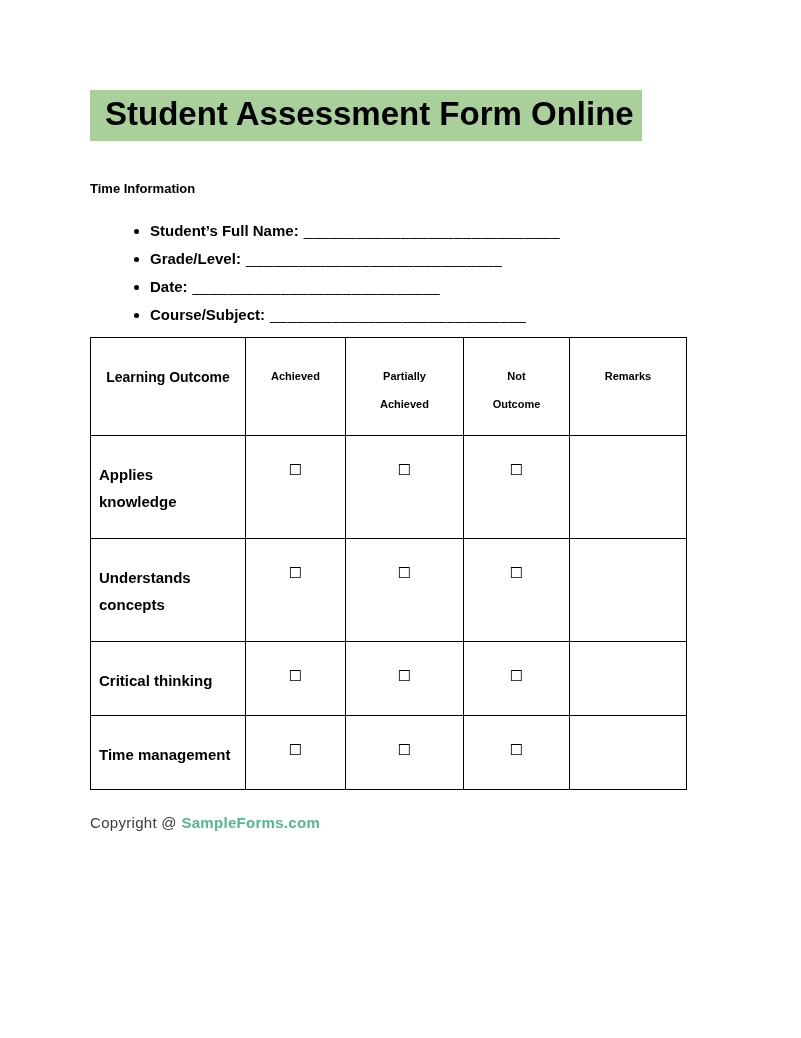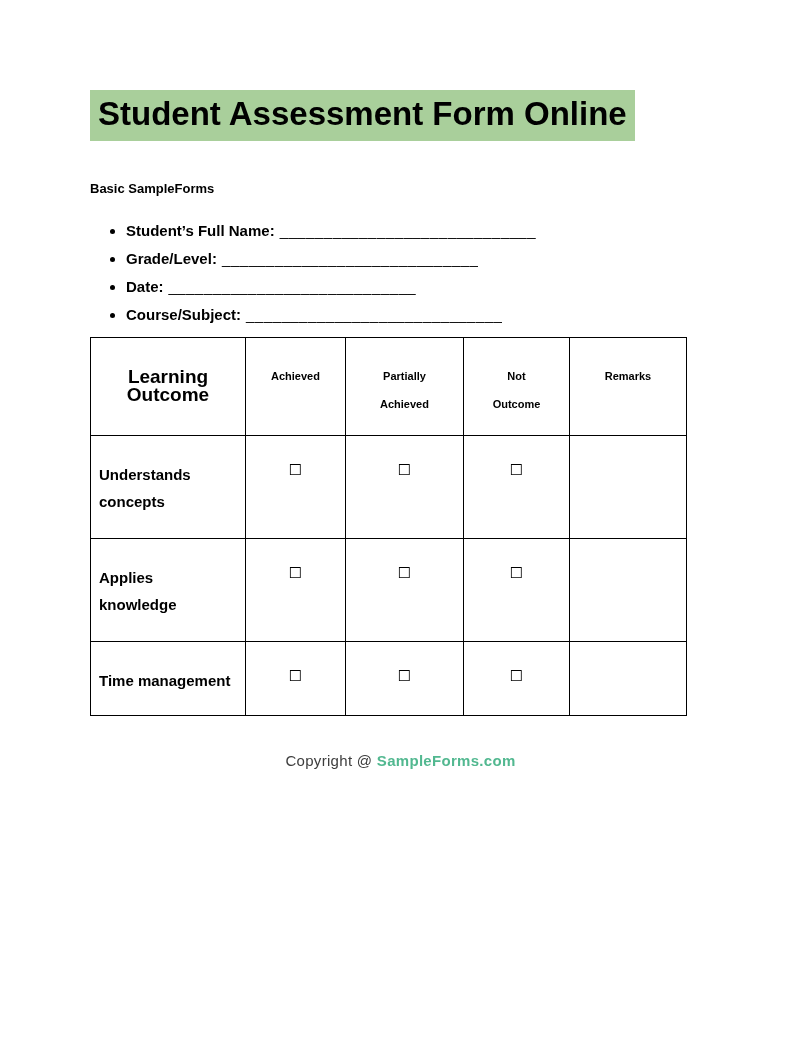--- a/index.html
+++ b/index.html
@@ -15,37 +15,38 @@
     position: relative;
   }
   .title {
     font-size: 33px;
     font-weight: bold;
     line-height: 44px;
     white-space: nowrap;
   }
   .title .highlight {
     display: inline-block;
-    padding: 2px 8px 5px 8px;
+    padding: 2px 8px 5px 15px;
     background: #a9cf9b; 
   }
   .section-heading {
     margin-top: 40px;
     font-size: 13px;
     font-weight: bold;
   }
   ul.fields {
     margin-top: 26px;
     padding-left: 36px;
     list-style-type: disc;
   }
   ul.fields li {
     font-size: 15px;
     line-height: 18px;
     margin-bottom: 10px;
+    margin-left: 24px;
   }
   ul.fields .label {
     font-weight: bold;
     margin-right: 5px;
   }
   ul.fields .blank-line {
     font-weight: normal;
     letter-spacing: 0.5px;
   }
   .section-heading.eval { margin-top: 28px; }
@@ -62,21 +63,21 @@
     white-space: pre-line;
   }
   table.assessment th {
     font-size: 11px;
     font-weight: bold;
     text-align: center;
     padding: 24px 8px 8px 8px;
     line-height: 28px;
   }
   table.assessment th.outcome-header {
-    font-size: 19px;
+    font-size: 14px;
     line-height: 18px;
     padding-top: 30px;
   }
   table.assessment tr.header-row { height: 98px; }
   table.assessment tr.row-tall  { height: 103px; }
   table.assessment tr.row-short { height: 74px; }
   table.assessment td {
     padding: 25px 10px 18px 10px;
   }
   table.assessment td.outcome {
@@ -87,42 +88,42 @@
     padding-left: 8px;
   }
   table.assessment td.check {
     font-family: "DejaVu Sans", sans-serif;
     font-size: 15px;
     text-align: center;
     cursor: pointer;
   }
   table.assessment td.remarks { text-align: left; }
   .footer {
-    margin-top: 36px;
-    text-align: center;
+    margin-top: 24px;
+    text-align: left;
     font-size: 15px;
     letter-spacing: 0.3px;
   }
   .footer .copyright { color: #3d3d3d; }
   .footer .brand {
     font-weight: bold;
     color: #52b890; 
     cursor: pointer;
   }
 </style>
 </head>
 <body>
 
 <div class="page">
 
   <h1 class="title">
     <span class="highlight" style="background: rgb(169, 207, 155);">Student Assessment Form Online</span>
   </h1>
 
-  <h2 class="section-heading">Basic SampleForms</h2>
+  <h2 class="section-heading">Time Information</h2>
 
   <ul class="fields">
     <li>
       <span class="label">Student’s Full Name:</span><span class="blank-line">_____________________________</span>
     </li>
     <li>
       <span class="label">Grade/Level:</span><span class="blank-line">_____________________________</span>
     </li>
     <li>
       <span class="label">Date:</span><span class="blank-line">____________________________</span>
@@ -147,30 +148,37 @@
         <th>Achieved</th>
         <th>Partially
 Achieved</th>
         <th>Not
 Outcome</th>
         <th>Remarks</th>
       </tr>
     </thead>
     <tbody>
       <tr class="row-tall">
+        <td class="outcome">Applies
+knowledge</td>
+        <td class="check">☐</td>
+        <td class="check">☐</td>
+        <td class="check">☐</td>
+        <td class="remarks"></td>
+      </tr>
+      <tr class="row-tall">
         <td class="outcome">Understands
 concepts</td>
         <td class="check">☐</td>
         <td class="check">☐</td>
         <td class="check">☐</td>
         <td class="remarks"></td>
       </tr>
-      <tr class="row-tall">
-        <td class="outcome">Applies
-knowledge</td>
+      <tr class="row-short">
+        <td class="outcome">Critical thinking</td>
         <td class="check">☐</td>
         <td class="check">☐</td>
         <td class="check">☐</td>
         <td class="remarks"></td>
       </tr>
       <tr class="row-short">
         <td class="outcome">Time management</td>
         <td class="check">☐</td>
         <td class="check">☐</td>
         <td class="check">☐</td>

